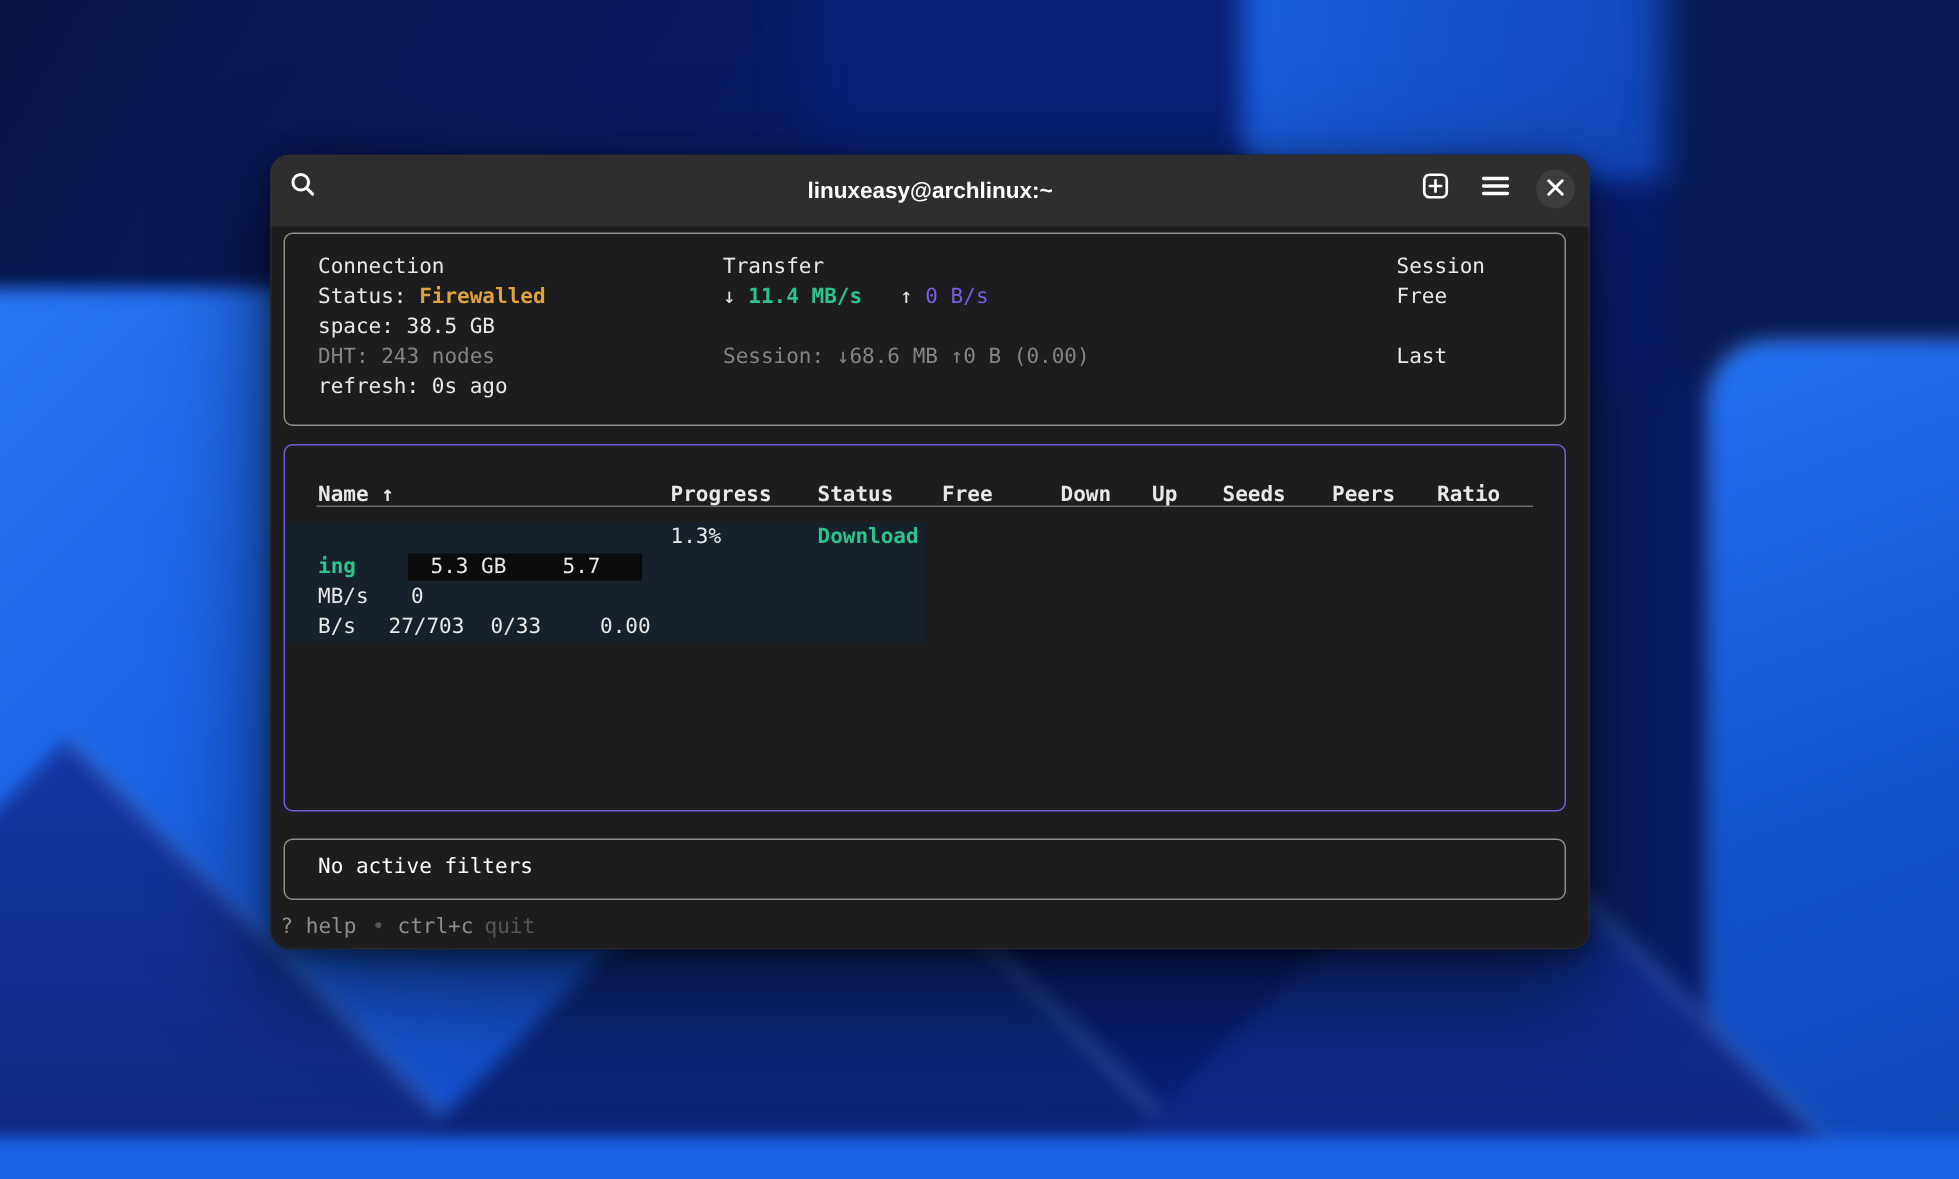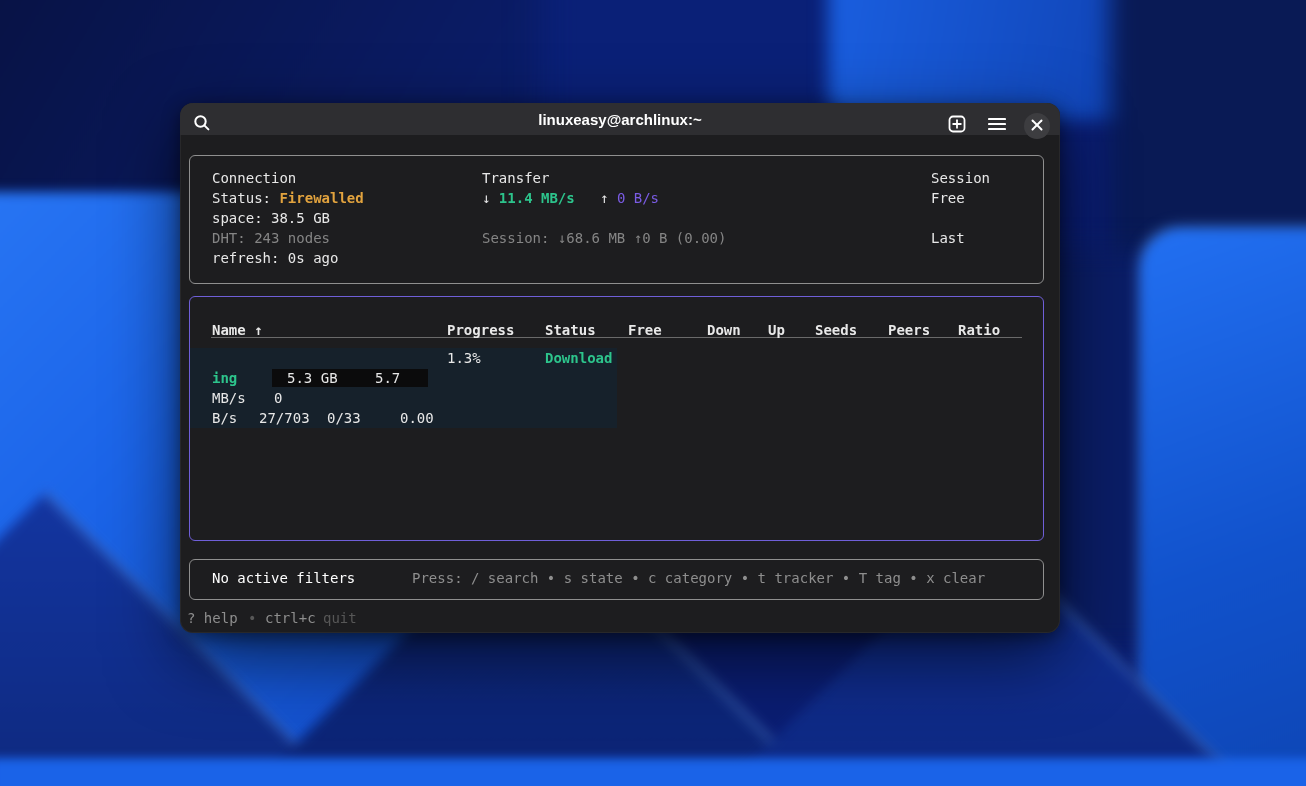--- a/index.html
+++ b/index.html
@@ -24,21 +24,21 @@
     background:linear-gradient(135deg,#1335a0 0%,#0c2470 70%);border-top:4px solid rgba(100,160,250,.55);}
   .cube2{left:300px;top:600px;width:470px;height:470px;
     background:linear-gradient(135deg,#0e2a85 0%,#0a1f68 70%);border-top:4px solid rgba(110,170,250,.55);}
   .cube3{left:770px;top:615px;width:430px;height:430px;
     background:linear-gradient(135deg,#113098 0%,#0b2372 70%);border-top:4px solid rgba(110,170,250,.5);}
   .s-bottomstrip{left:-10px;top:758px;width:1326px;height:40px;background:#1a63e8;filter:blur(5px);}
   
   .window{position:absolute;left:180px;top:103px;width:880px;height:530px;border-radius:13px;
     background:#1d1d1f;overflow:hidden;
     box-shadow:0 24px 70px rgba(0,0,0,.6),0 4px 18px rgba(0,0,0,.45),inset 0 0 0 1px rgba(255,255,255,.05);}
-  .titlebar{position:absolute;left:0;top:0;right:0;height:32px;background:#2e2e31;
+  .titlebar{position:absolute;left:0;top:0;right:0;height:48px;background:#2e2e31;
     display:flex;align-items:center;}
   .title{position:absolute;left:0;right:0;text-align:center;color:#ffffff;
     font-family:"Liberation Sans",sans-serif;font-weight:bold;font-size:15px;pointer-events:none;}
   .tb-btn{position:absolute;background:none;border:none;padding:0;margin:0;cursor:pointer;
     display:flex;align-items:center;justify-content:center;}
   .btn-search{left:12px;top:11px;width:20px;height:20px;}
   .btn-newtab{left:767px;top:12px;width:20px;height:20px;}
   .btn-menu{left:807px;top:12px;width:20px;height:20px;}
   .btn-close{left:844px;top:10px;width:26px;height:26px;border-radius:50%;background:#3d3d40;}
   
@@ -150,21 +150,20 @@
     <div class="t" style="left:107px;top:265px">5.3 GB</div>
     <div class="t" style="left:195px;top:265px">5.7</div>
     <div class="t" style="left:32px;top:285px">MB/s</div>
     <div class="t" style="left:94px;top:285px">0</div>
     <div class="t" style="left:32px;top:305px">B/s</div>
     <div class="t" style="left:79px;top:305px">27/703</div>
     <div class="t" style="left:147px;top:305px">0/33</div>
     <div class="t" style="left:220px;top:305px">0.00</div>
 
     <div class="t lt" style="left:32px;top:465px">No active filters</div>
-    <div class="t hint" style="left:232px;top:465px">Press: / search • s state • c category • t tracker • T tag • x clear</div>
 
     <div class="t hint" style="left:7px;top:505px">? help</div>
     <div class="t dim" style="left:68px;top:505px">•</div>
     <div class="t hint" style="left:85px;top:505px">ctrl+c</div>
     <div class="t dim" style="left:143px;top:505px">quit</div>
 
   </div>
 </div>
 
 </body></html>

